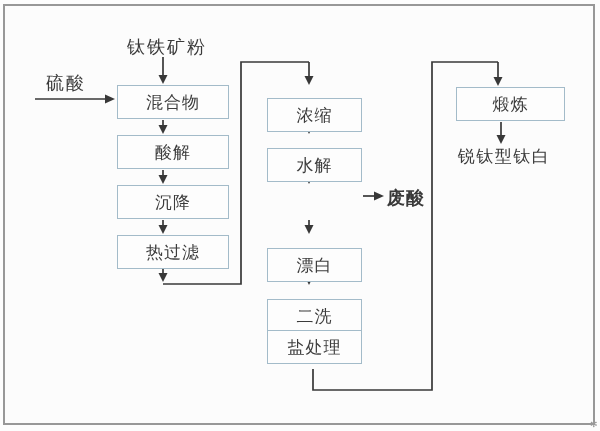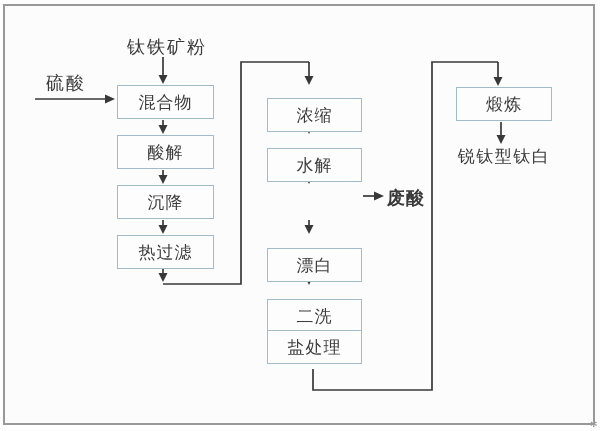--- a/index.html
+++ b/index.html
@@ -14,23 +14,23 @@
     border:2px solid #989898;background:#fcfcfc;
   }
   .wires{position:absolute;left:0;top:0;pointer-events:none;}
   .node{
     position:absolute;height:34px;
     border:1.5px solid #a3bbc9;background:#fdfdfd;
     display:flex;align-items:center;justify-content:center;
     font-size:17px;letter-spacing:1px;color:#3c3c3c;
     box-sizing:border-box;
   }
-  .col1{left:117px;width:97px;}
+  .col1{left:117px;width:112px;}
   .col2{left:267px;width:95px;margin-top:13px;}
-  .col3{left:456px;width:96px;}
+  .col3{left:456px;width:109px;}
   .lbl{
     position:absolute;font-size:18px;letter-spacing:2px;color:#3a3a3a;
     white-space:nowrap;text-align:center;
   }
   .lbl-ore{left:112px;top:35px;width:110px;}
   .lbl-acid{left:40px;top:71px;width:52px;}
   .lbl-waste{left:387px;top:186px;letter-spacing:1px;font-weight:bold;}
   .lbl-product{left:450px;top:145px;width:108px;font-size:17px;letter-spacing:1.5px;}
   .artifact{
     position:absolute;left:590px;top:419px;width:10px;height:10px;

